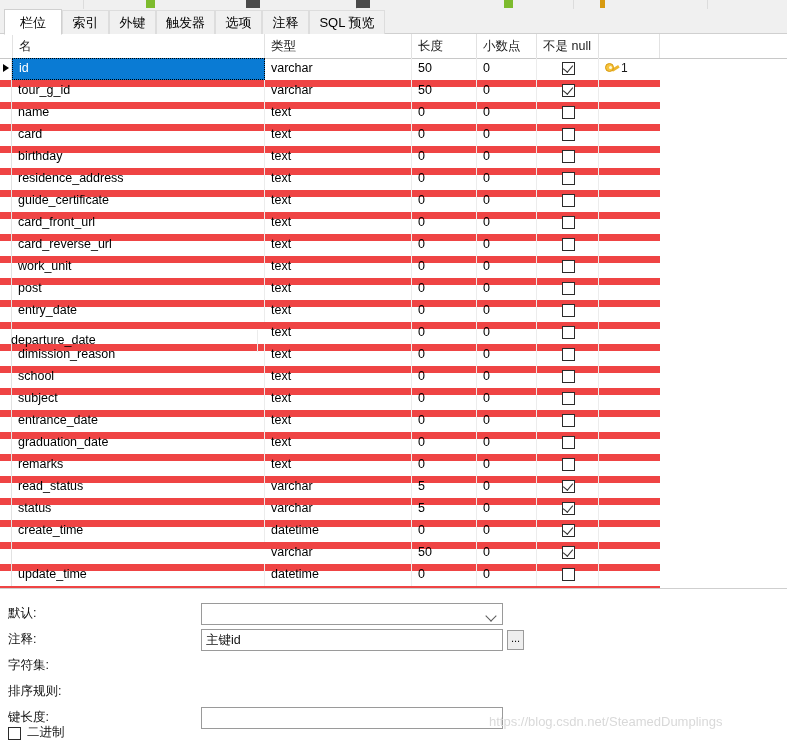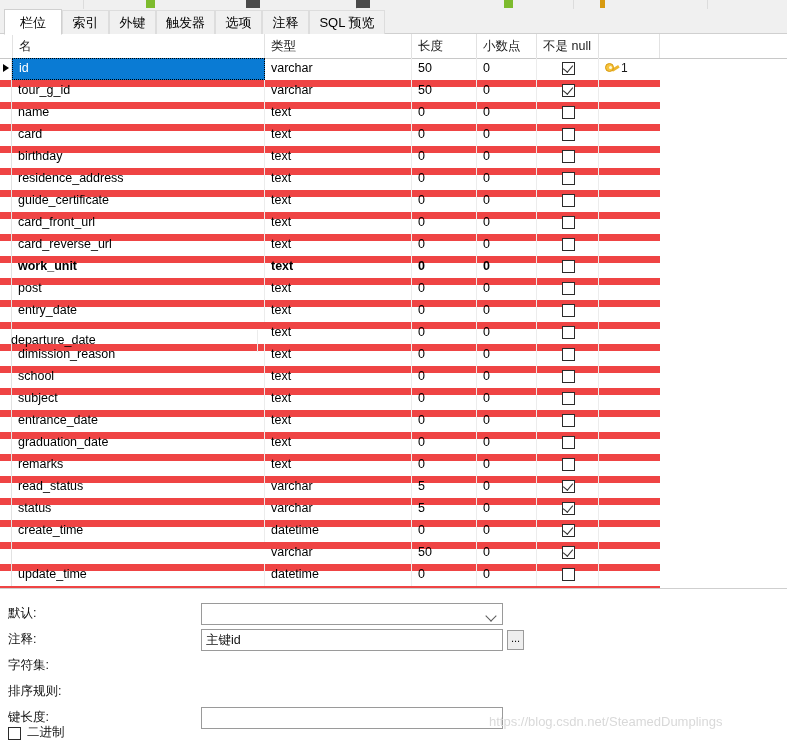--- a/index.html
+++ b/index.html
@@ -289,21 +289,21 @@
           <div class="rowind"></div>
           <div class="cell c-name" style="left: 12px; width: 253px;">card_reverse_url</div>
           <div class="cell c-type" style="left: 265px; width: 147px;">text</div>
           <div class="cell c-length" style="left: 412px; width: 65px;">0</div>
           <div class="cell c-decimals" style="left: 477px; width: 60px;">0</div>
           <div class="cell c-notnull" style="left: 537px; width: 62px; padding-left: 0px;">
             <div class="chk" style="left: 24.5px;"></div>
           </div>
           <div class="cell c-key" style="left: 599px; width: 61px; border-right: none;"></div>
         </div>
-        <div class="row" style="top: 222px; font-weight: bold;">
+        <div class="row" style="top: 222px;">
           <div class="rowind"></div>
           <div class="cell c-name" style="left: 12px; width: 253px;">work_unit</div>
           <div class="cell c-type" style="left: 265px; width: 147px;">text</div>
           <div class="cell c-length" style="left: 412px; width: 65px;">0</div>
           <div class="cell c-decimals" style="left: 477px; width: 60px;">0</div>
           <div class="cell c-notnull" style="left: 537px; width: 62px; padding-left: 0px;">
             <div class="chk" style="left: 24.5px;"></div>
           </div>
           <div class="cell c-key" style="left: 599px; width: 61px; border-right: none;"></div>
         </div>

